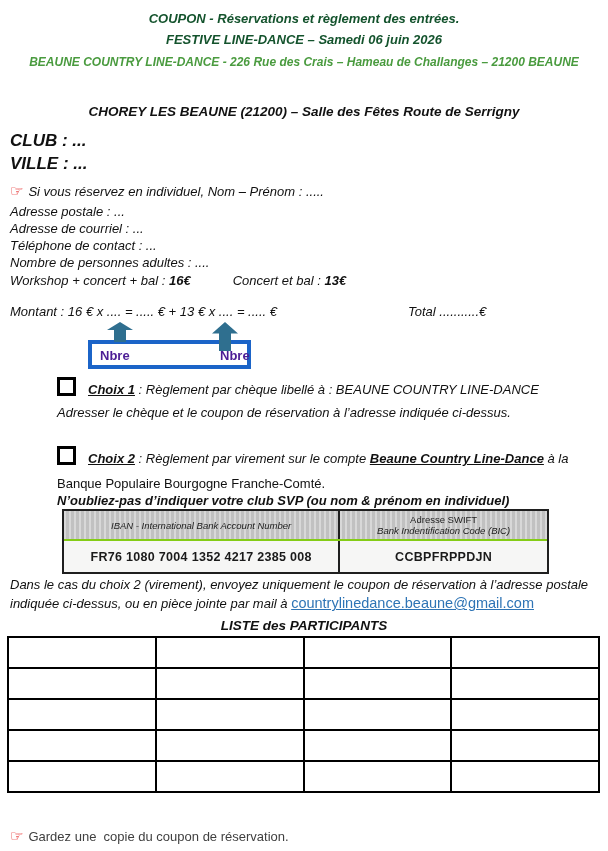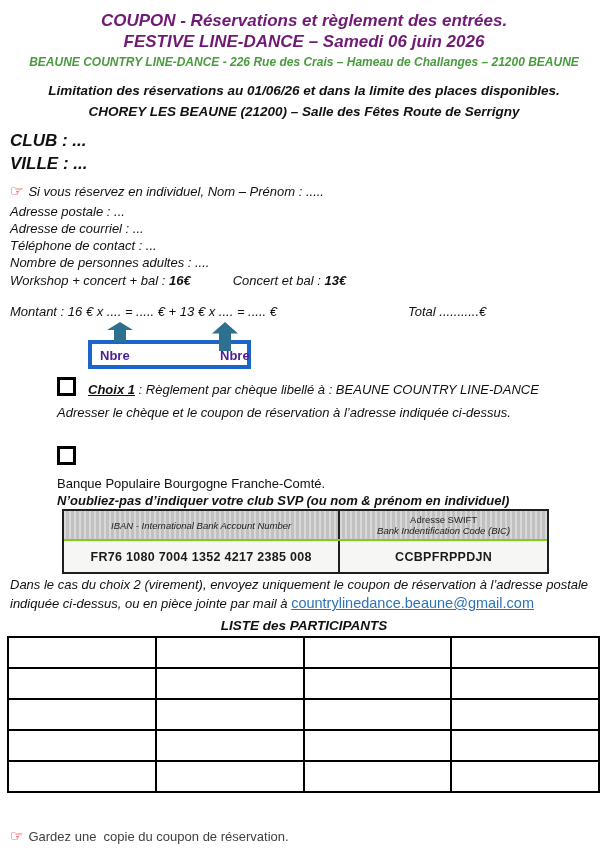--- a/index.html
+++ b/index.html
@@ -6,21 +6,21 @@
   .page {
     position:relative; width:608px; height:851px; margin:0 auto;
     background:#ffffff; overflow:hidden;
     font-family:"Liberation Sans","DejaVu Sans",sans-serif;
     color:#111;
   }
   .abs { position:absolute; white-space:nowrap;text-align:center; }
   .center { left:0; width:608px; text-align:center; }
 
   
-  .title-blue   { font-size:17px; font-weight:bold; font-style:italic; color:#701a75; }
+  .title-blue   { font-size:13px; font-weight:bold; font-style:italic; color:#14532d; }
   .addr-green   { font-size:12px; font-weight:bold; font-style:italic; color:#4A9B3F; }
   .limit-black  { font-size:13.5px; font-weight:bold; font-style:italic; color:#111; }
 
   
   .big-label { font-size:17px; font-weight:bold; font-style:italic; }
   .body-it   { font-size:13px; font-style:italic; }
   .body-up   { font-size:13px; font-style:normal; }
   .bold      { font-weight:bold; }
   .finger    { color:#E00000; font-style:normal; font-size:15px; font-weight:bold; margin-right:5px; }
 
@@ -80,21 +80,20 @@
   .keep-note   { font-size:13px; color:#404040; white-space:pre-wrap; }
 </style>
 </head>
 <body>
 
 <div class="page">
 
   <div class="abs center title-blue" style="top:11px">COUPON - Réservations et règlement des entrées.</div>
   <div class="abs center title-blue" style="top:32px">FESTIVE LINE-DANCE – Samedi 06 juin 2026</div>
   <div class="abs center addr-green" style="top:55px">BEAUNE COUNTRY LINE-DANCE - 226 Rue des Crais – Hameau de Challanges – 21200 BEAUNE</div>
-  <div class="abs center limit-black" style="top:83px">Limitation des réservations au 01/06/26 et dans la limite des places disponibles.</div>
   <div class="abs center limit-black" style="top:104px">CHOREY LES BEAUNE (21200) – Salle des Fêtes Route de Serrigny</div>
 
   <div class="abs big-label" style="left:10px; top:131px">CLUB : ...</div>
   <div class="abs big-label" style="left:10px; top:154px">VILLE : ...</div>
 
   <div class="abs body-it" style="left:10px; top:182px"><span class="finger">☞</span><span>Si vous réservez en individuel, Nom – Prénom : .....</span></div>
   <div class="abs body-it" style="left:10px; top:204px">Adresse postale : ...</div>
   <div class="abs body-it" style="left:10px; top:221px">Adresse de courriel : ...</div>
   <div class="abs body-it" style="left:10px; top:238px">Téléphone de contact : ...</div>
   <div class="abs body-it" style="left:10px; top:255px">Nombre de personnes adultes : ....</div>
@@ -109,20 +108,21 @@
   <div class="nbre-box">
     <span class="nbre-label" style="left:8px">Nbre</span>
     <span class="nbre-label" style="left:128px">Nbre</span>
   </div>
 
   <div class="checkbox" style="left:57px; top:377px"></div>
   <div class="abs body-it" style="left:88px; top:382px"><span class="bold underline">Choix 1</span><span> : Règlement par chèque libellé à : BEAUNE COUNTRY LINE-DANCE</span></div>
   <div class="abs body-it" style="left:57px; top:405px">Adresser le chèque et le coupon de réservation à l’adresse indiquée ci-dessus.</div>
 
   <div class="checkbox" style="left:57px; top:446px"></div>
+  <div class="abs body-it" style="left:88px; top:451px"><span class="bold underline">Choix 2</span><span> : Règlement par virement sur le compte </span><span class="bold underline">Beaune Country Line-Dance</span><span> à la</span></div>
   <div class="abs body-up" style="left:57px; top:476px">Banque Populaire Bourgogne Franche-Comté.</div>
   <div class="abs body-it bold" style="left:57px; top:493px">N’oubliez-pas d’indiquer votre club SVP (ou nom &amp; prénom en individuel)</div>
 
   <div class="bank-table">
     <div class="bank-row bank-hrow">
       <div class="bank-cell bank-c1 bank-hcell">
         <span class="bank-htext">IBAN - International Bank Account Number</span>
       </div>
       <div class="bank-cell bank-c2 bank-hcell">
         <span class="bank-htext2">Adresse SWIFT</span>

